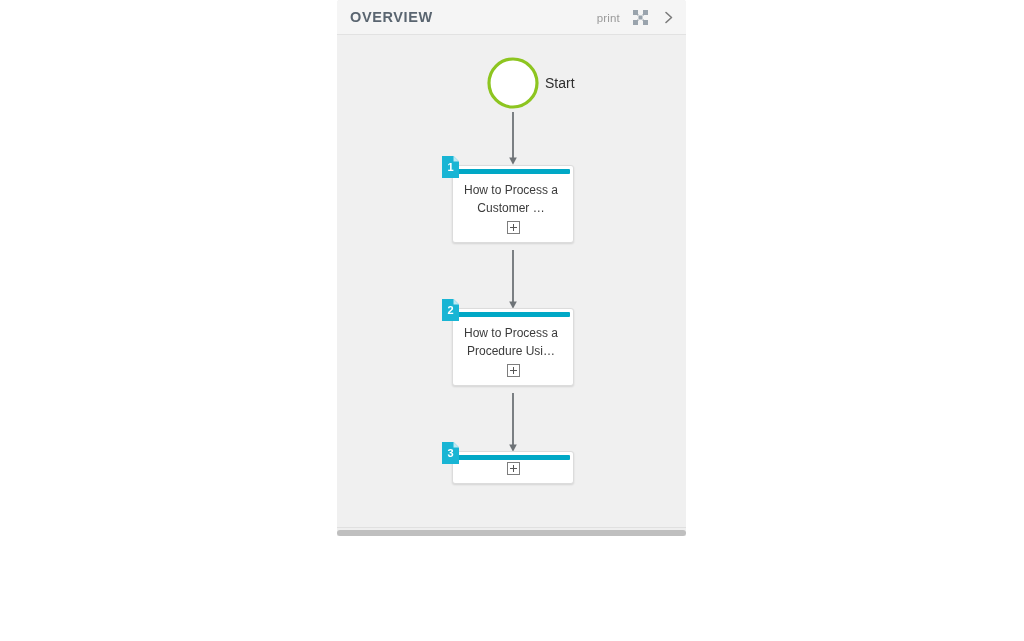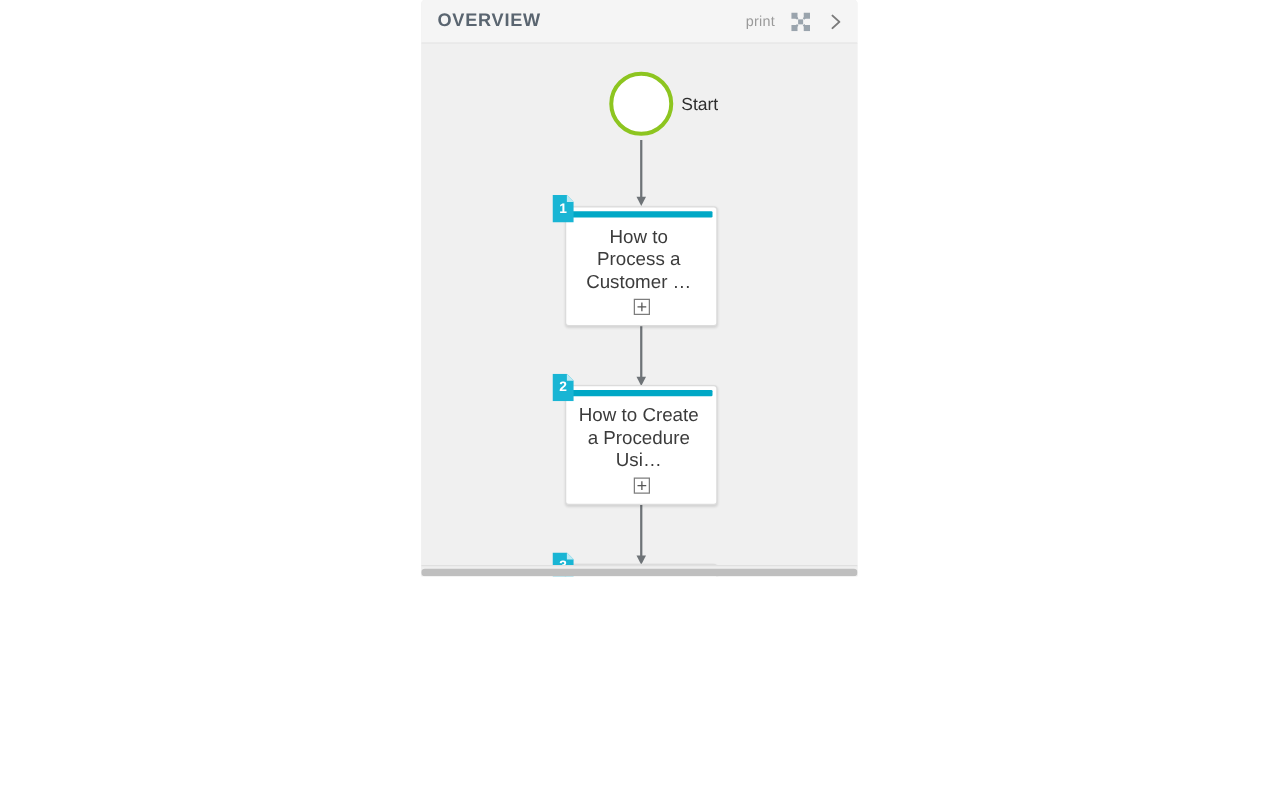--- a/index.html
+++ b/index.html
@@ -18,21 +18,21 @@
     height: 641px;
     background: #ffffff;
   }
 
   
   .panel {
     position: absolute;
     left: 337px;
     top: 0px;
     width: 349px;
-    height: 461px;
+    height: 536px;
     background: #f0f0f0;
     border-top-left-radius: 3px;
     border-top-right-radius: 3px;
     box-sizing: border-box;
     overflow: hidden;
   }
 
   .panel-header {
     position: absolute;
     left: 0; top: 0;
@@ -109,21 +109,21 @@
     box-sizing: border-box;
   }
   .card-topbar {
     height: 5px;
     background: #00a8c6;
     margin: 3px 3px 0 3px;
     border-radius: 1px;
   }
   .card-title {
     padding: 7px 10px 2px 6px;
-    font-size: 15px;
+    font-size: 12px;
     line-height: 18px;
     color: #3b3b3b;
     text-align: center;
     font-family: "Liberation Sans", sans-serif;
     word-break: break-word;
   }
   .card-expand {
     display: flex;
     align-items: center;
     justify-content: center;
@@ -269,21 +269,21 @@
 
       <div class="card" style="left:115px;top:273px;">
         <div class="card-badge">
           <svg width="17" height="22" viewBox="0 0 17 22">
             <path d="M0 0 H11.5 L17 5.5 V22 H0 Z" fill="#19b5d4"></path>
             <path d="M11.5 0 L17 5.5 H11.5 Z" fill="#bfeaf3"></path>
           </svg>
           <span class="badge-num">2</span>
         </div>
         <div class="card-topbar"></div>
-        <div class="card-title">How to Create a Procedure Usi…</div>
+        <div class="card-title">How to Process a Procedure Usi…</div>
         <div class="card-expand">
           <span class="expand-icon"></span>
         </div>
       </div>
 
       <div class="card" style="left:115px;top:416px;">
         <div class="card-badge">
           <svg width="17" height="22" viewBox="0 0 17 22">
             <path d="M0 0 H11.5 L17 5.5 V22 H0 Z" fill="#19b5d4"></path>
             <path d="M11.5 0 L17 5.5 H11.5 Z" fill="#bfeaf3"></path>

